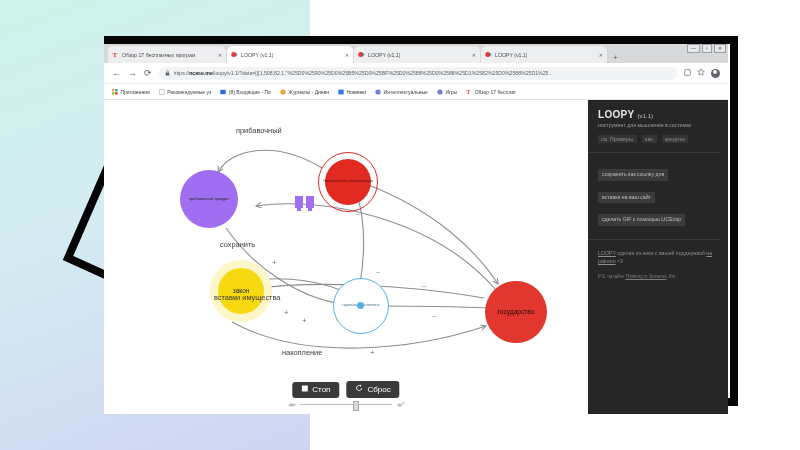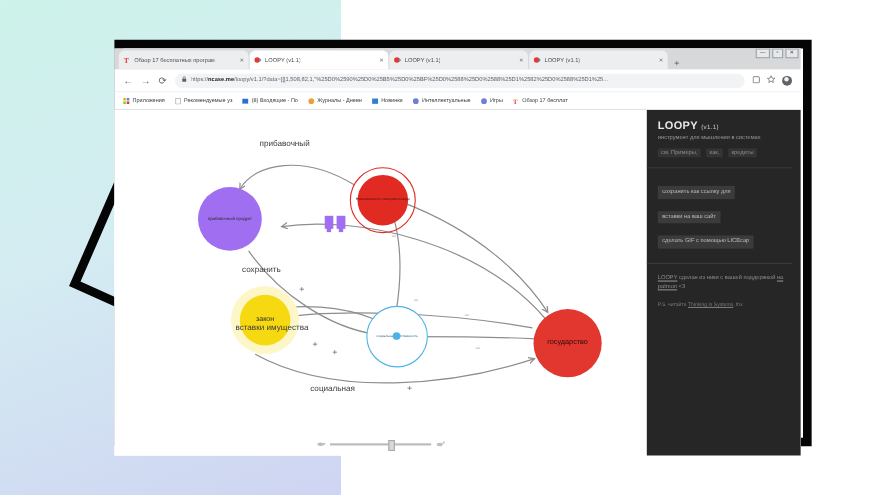--- a/index.html
+++ b/index.html
@@ -343,31 +343,50 @@
       <div style="position:absolute;left:253px;top:202px;width:7px;height:7px;border-radius:50%;background:#4fb3e8;"></div>
 
       <div class="node" style="left:381px;top:181px;width:62px;height:62px;background:#e2372f;">
         <span class="nlabel" style="font-size:6.6px;color:#2a0b09;">государство</span>
       </div>
 
       <div class="edge-label" style="left:132px;top:26px;">прибавочный</div>
       <div class="edge-label" style="left:116px;top:140px;">сохранить</div>
 
       <div class="edge-label" style="left:110px;top:193px;">вставки имущества</div>
-      <div class="edge-label" style="left:178px;top:248px;">социальная</div>
+      <div class="edge-label" style="left:178px;top:248px;">накопление</div>
 
       <div class="sign" style="left:168px;top:158px;">+</div>
       <div class="sign" style="left:180px;top:208px;">+</div>
       <div class="sign" style="left:198px;top:216px;">+</div>
       <div class="sign" style="left:266px;top:248px;">+</div>
       <div class="sign" style="left:272px;top:168px;color:#9b9b9b;">−</div>
       <div class="sign" style="left:252px;top:110px;color:#9b9b9b;">−</div>
       <div class="sign" style="left:318px;top:182px;color:#9b9b9b;">−</div>
       <div class="sign" style="left:328px;top:212px;color:#9b9b9b;">−</div>
 
+      <div class="controls">
+        <div class="ctl-btn">
+          <span>
+            <svg width="7" height="7" viewBox="0 0 8 8">
+                <rect x="0.6" y="0.6" width="6.8" height="6.8" fill="#ffffff"></rect>
+              </svg>
+          </span>
+          <span>Стоп</span>
+        </div>
+        <div class="ctl-btn">
+          <span>
+            <svg width="8" height="8" viewBox="0 0 10 10">
+              <path d="M8 5 a3.2 3.2 0 1 1 -1.1 -2.4" fill="none" stroke="#fff" stroke-width="1.1"></path>
+              <path d="M7.4 0.6 L7.2 3 L5 2.5 Z" fill="#fff"></path>
+            </svg>
+          </span>
+          <span>Сброс</span>
+        </div>
+      </div>
       <div class="slider-wrap">
         <span class="mini-icon">
           <svg width="9" height="5" viewBox="0 0 12 6">
               <ellipse cx="6" cy="3.6" rx="4" ry="2.1" fill="#bdbdbd"></ellipse>
               <circle cx="10.6" cy="3" r="1.2" fill="#bdbdbd"></circle>
             </svg>
         </span>
         <span class="slider-track">
           <span class="slider-knob"></span>
         </span>

